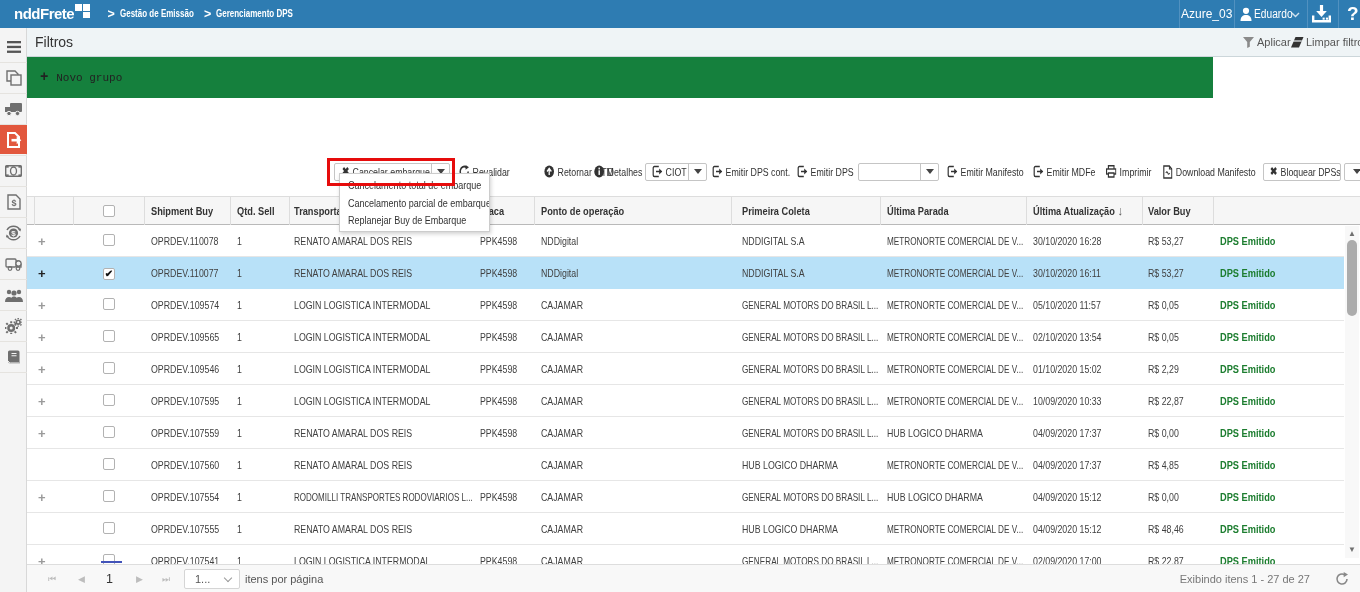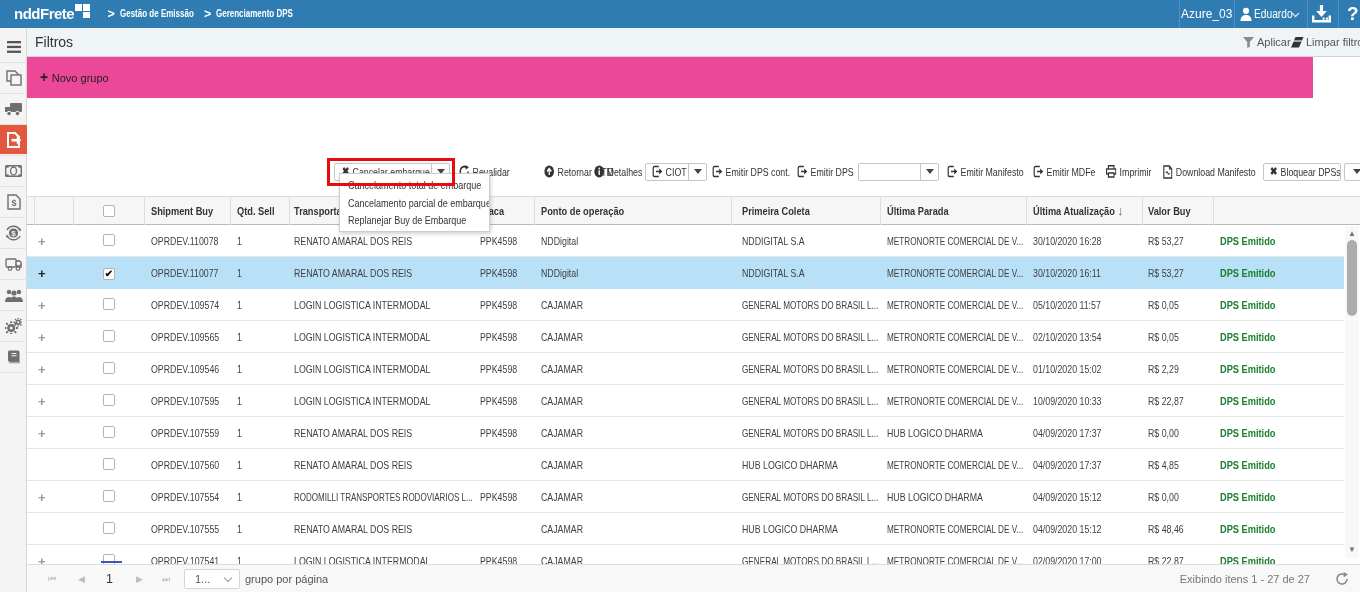--- a/index.html
+++ b/index.html
@@ -11,21 +11,21 @@
 .crumbt {position:absolute;top:0;height:28px;line-height:28px;color:#fff;font-size:10px;font-weight:bold;white-space:nowrap;}
 .crumbt span {display:inline-block;transform:scaleX(0.8);transform-origin:0 50%;}
 .tsep {position:absolute;top:0;width:1px;height:28px;background:#5191c0;}
 .tbtxt {position:absolute;top:0;height:16px;line-height:28px;color:#fff;font-size:12px;}
 
 #sidebar {position:absolute;left:0;top:28px;width:27px;height:564px;background:#f4f4f4;border-right:1px solid #d8d8d8;}
 .sline {position:absolute;left:0;width:27px;height:1px;background:#e5e3df;}
 #sactive {position:absolute;left:0;top:125px;width:27px;height:29px;background:#e2573d;}
 
 #filtros {position:absolute;left:27px;top:28px;width:1333px;height:29px;background:#eff4f6;border-bottom:1px solid #ccd6da;}
-#novogrupo {position:absolute;left:27px;top:57px;width:1286px;height:41px;background:#ec4899;}
+#novogrupo {position:absolute;left:27px;top:57px;width:1186px;height:41px;background:#15803d;font-family:Liberation Mono, monospace;}
 
 .tbflat {position:absolute;top:163px;height:17px;font-size:11px;color:#333;white-space:nowrap;}
 .tbflat .sc {display:inline-flex;align-items:center;height:17px;transform:scaleX(0.8);transform-origin:0 50%;}
 .tbbox {position:absolute;top:162.5px;height:18px;display:flex;font-size:11px;color:#333;white-space:nowrap;background:#fff;border:1px solid #c5c5c5;border-radius:2px;}
 .tbbox .lbl {flex:1;display:flex;align-items:center;padding-left:7px;overflow:hidden;}
 .tbbox .lbl .sc {display:inline-flex;align-items:center;transform:scaleX(0.8);transform-origin:0 50%;}
 .tbbox .drop {width:18px;border-left:1px solid #c5c5c5;display:flex;align-items:center;justify-content:center;}
 .carer {width:0;height:0;border-left:4px solid transparent;border-right:4px solid transparent;border-top:5px solid #444;}
 .xmark {font-weight:bold;font-size:11px;margin-right:4px;}
 .icx {margin-right:4px;flex:none;}
@@ -498,19 +498,19 @@
   <div><span>Replanejar Buy de Embarque</span></div>
 </div>
 
 <div id="pager">
   <div class="pgi" style="left:21px;">⏮</div>
   <div class="pgi" style="left:51px;">◀</div>
   <div class="pgi" style="left:79px;color:#333;font-size:12.5px;">1</div>
   <div class="pgi" style="left:109px;">▶</div>
   <div class="pgi" style="left:135px;">⏭</div>
   <div id="pgsel"><span class="v">1...</span><span class="cv"></span></div>
-  <div class="abs" style="left:218px;top:0;line-height:28px;color:#555;font-size:11px;">grupo por página</div>
+  <div class="abs" style="left:218px;top:0;line-height:28px;color:#555;font-size:11px;">itens por página</div>
   <div class="abs" style="right:50px;top:0;line-height:28px;color:#777;font-size:11px;">Exibindo itens 1 - 27 de 27</div>
   <svg class="abs" style="left:1308px;top:7px" width="14" height="14" viewBox="0 0 14 14">
       <path d="M12 7 A5 5 0 1 1 9.5 2.7" fill="none" stroke="#888" stroke-width="1.6"></path>
       <path d="M8.7 0 L13 2.6 L8.7 5.2 Z" fill="#888"></path>
     </svg>
 </div>
 
 </body></html>

